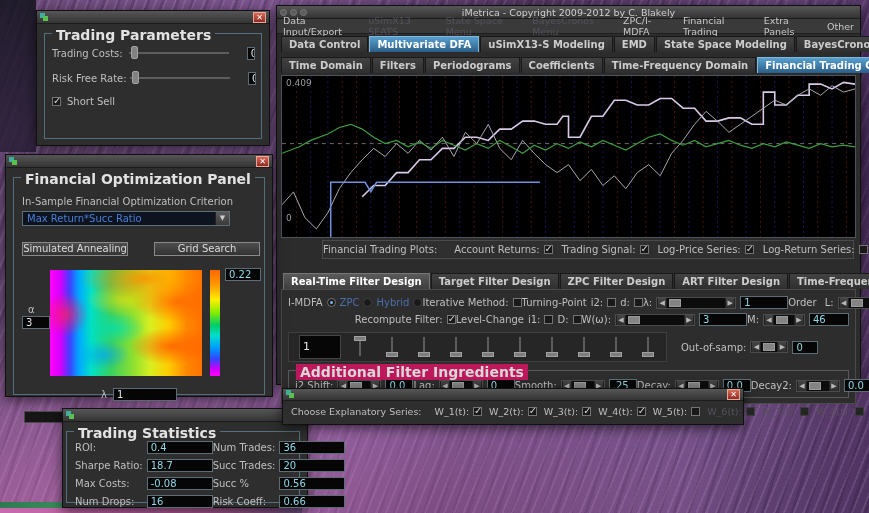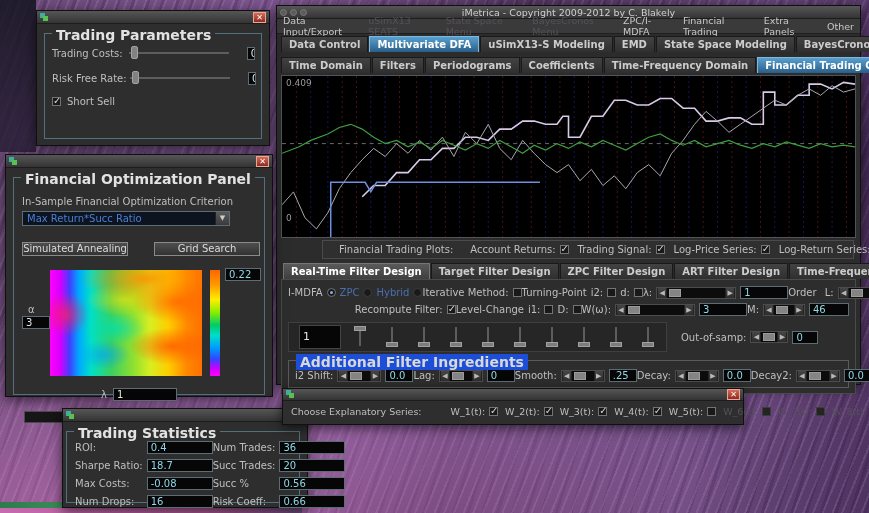--- a/index.html
+++ b/index.html
@@ -77,37 +77,37 @@
   .tab.selgray { background:linear-gradient(#5a5a5a,#3f3f3f); color:#fff; border-color:#767676; }
 
   
   #main-win { left:276px; top:5px; width:585px; height:380px; background:#2c2c2c; }
   #main-menu { display:flex; align-items:center; gap:13px; height:15px; padding:0 6px;
     background:#3a3a3a; border-bottom:1px solid #1f1f1f; font-size:9.5px; }
   #chart-wrap { position:relative; margin:2px 4px 0 4px; height:163px; background:#000;
     border:1px solid #4f545a; }
   #chart-wrap svg { display:block; width:100%; height:100%; }
   .chart-lab { position:absolute; color:#9a9aa0; font-size:9px; }
-  #plots-row { display:flex; align-items:center; gap:9px; height:19px; margin:2px 6px 2px 45px;
-    border:1px solid #4a4a4a; background:#2f2f2f; padding:0 16px; }
+  #plots-row { display:flex; align-items:center; gap:9px; height:19px; margin:2px 6px 12px 45px;
+    border:1px solid #4a4a4a; background:#2f2f2f; padding:0 0; }
   #filter-area { margin:2px 4px 0 4px; }
   #filter-body { border:1px solid #4a4a4a; background:#2d2d2d; padding:4px 6px 5px 6px; }
   .frow { display:flex; align-items:center; height:17px; }
   .fcell { display:flex; align-items:center; gap:4px; }
   .c1 { width:178px; } .c2 { width:112px; } .c3 { width:128px; } .c4 { width:190px; }
   .c5 { flex:1; justify-content:flex-end; }
   #slider-row { display:flex; align-items:center; margin-top:4px; gap:8px; }
   #slider-panel { display:flex; align-items:center; gap:12px; border:1px solid #3f3f3f;
     background:#262626; padding:2px 10px; height:30px; }
   .vslider { position:relative; width:15px; height:24px; }
   .vslider::before { content:""; position:absolute; left:6px; top:2px; bottom:3px; width:2px; background:#5d5d5d; }
   .vslider .vthumb { position:absolute; left:1px; width:12px; height:5px; background:#7d7d7d; border:1px solid #a0a0a0; }
   .ingr { position:relative; border:1px solid #5a5a5a; margin-top:8px; padding:8px 6px 5px 6px;
     display:flex; align-items:center; gap:0; }
-  .ingr .gtitle { background:#1d4ed8; color:#d8d8d8; }
+  .ingr .gtitle { background:#be185d; color:#d8d8d8; }
   .ingr-items { display:flex; flex:1; justify-content:space-between; align-items:center; }
 
   
   #tp-win { left:36px; top:10px; width:234px; height:136px; }
   #tp-grp { margin:9px 7px 5px 7px; padding:8px 7px 5px 7px; height:106px; }
   .tp-row { display:flex; align-items:center; margin-bottom:11px; gap:6px; }
   .hslider { position:relative; height:14px; flex:0 0 auto; }
   .hslider::before { content:""; position:absolute; left:0; right:0; top:6px; height:2px; background:#5d5d5d; }
   .hthumb { position:absolute; top:0; width:7px; height:13px; background:#828282; border:1px solid #a2a2a2; border-radius:2px; }
 
@@ -609,21 +609,21 @@
 
   <div class="win" id="ex-win">
     <div class="tbar">
       <span class="appicon">
           <i class="a"></i>
           <i class="b"></i>
         </span>
       <span class="xbtn">✕</span>
     </div>
     <div id="ex-row">
-      <span class="lbl" style="margin-right:22px;">Choose Explanatory Series:</span>
+      <span class="lbl" style="margin-right:6px;">Choose Explanatory Series:</span>
     <span class="cbgrp">
           <span class="lbl">W_1(t):</span>
           <span class="cb on"></span>
         </span>
         <span class="cbgrp">
           <span class="lbl">W_2(t):</span>
           <span class="cb on"></span>
         </span>
         <span class="cbgrp">
           <span class="lbl">W_3(t):</span>

